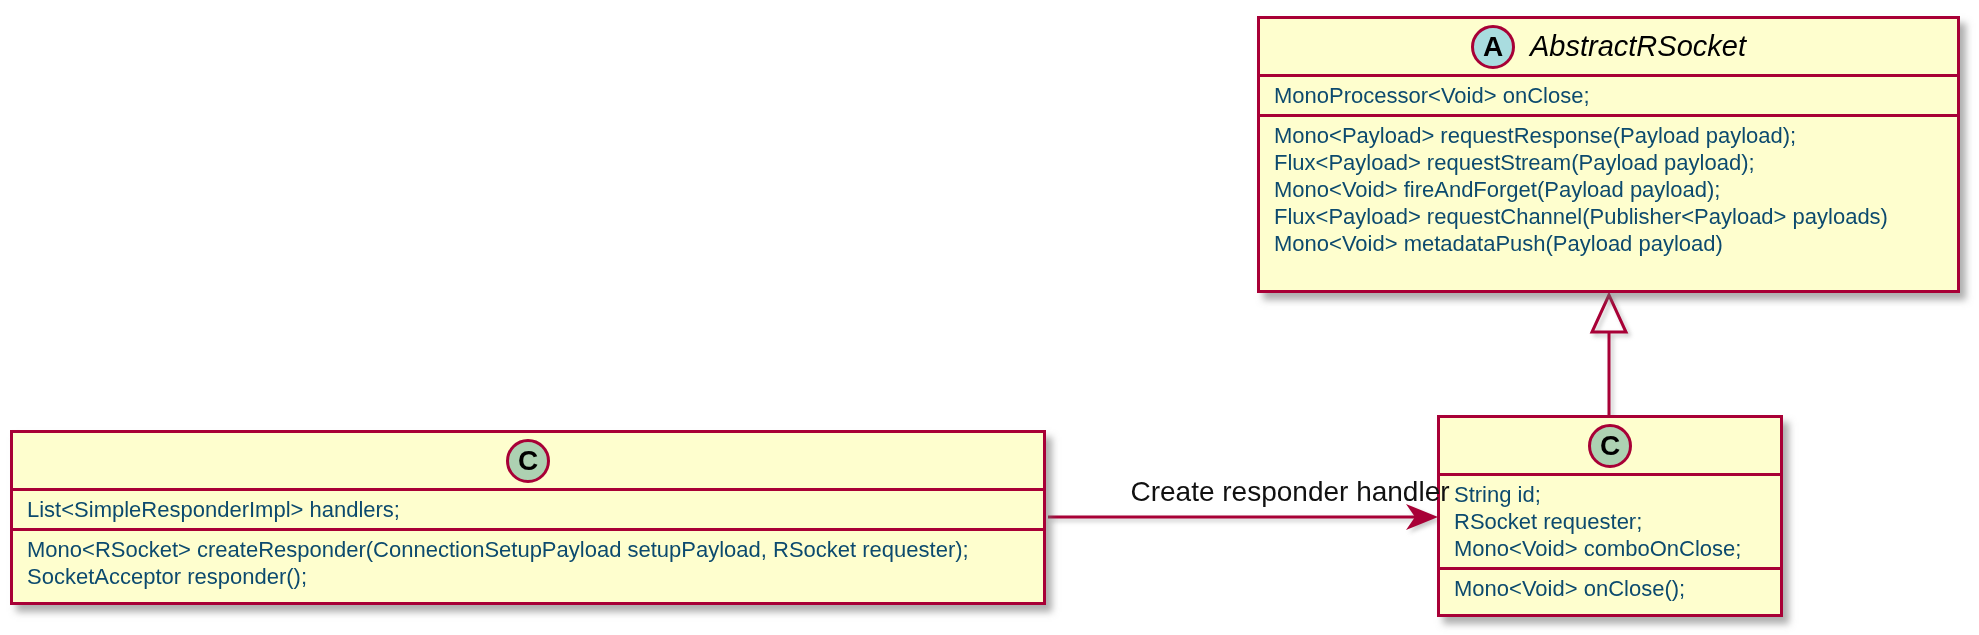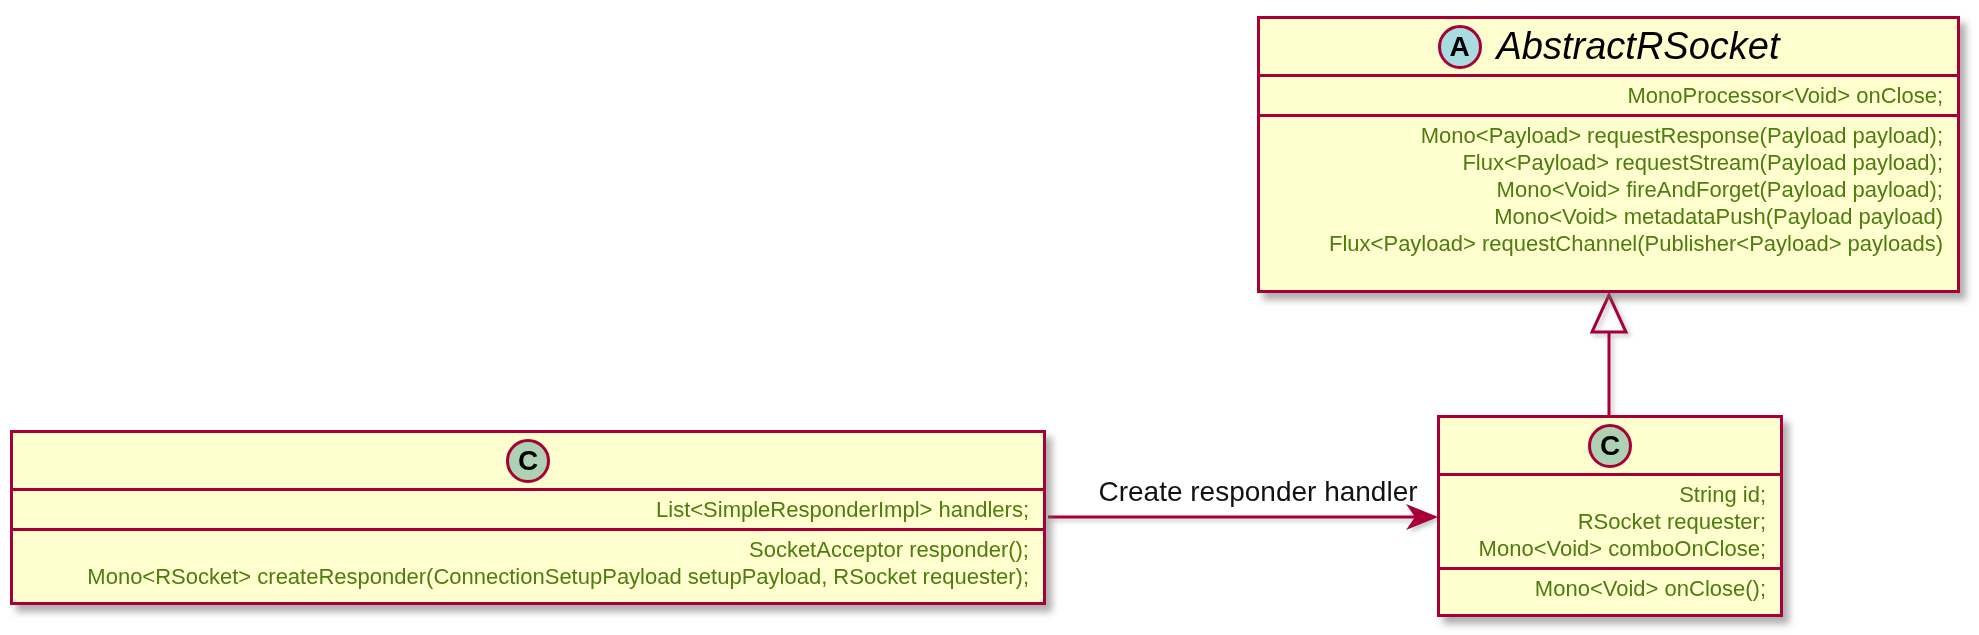--- a/index.html
+++ b/index.html
@@ -16,21 +16,21 @@
   .edges {
     position:absolute; left:0; top:0; z-index:1;
     filter: drop-shadow(3px 3px 2px rgba(130,130,130,0.45));
   }
   .edge-line { stroke: var(--relation-color,#A80036); stroke-width:3; fill:none; }
   .edge-head-filled { fill: var(--relation-color,#A80036); stroke:none; }
   .edge-head-hollow { fill:none; stroke: var(--relation-color,#A80036); stroke-width:3; }
 
   .edge-label {
     position:absolute; z-index:3;
-    left:1088px; top:476px; width:340px;
+    left:1120px; top:476px; width:340px;
     text-align:center;
     font-size:28px; line-height:32px;
     color:#111;
     white-space:nowrap;
   }
 
   .uml-class {
     position:absolute; z-index:2;
     display:flex; flex-direction:column;
     background: var(--box-fill,#FEFECE);
@@ -50,29 +50,29 @@
   .spot {
     width:44px; height:44px; flex:0 0 44px;
     border-radius:50%;
     border:3px solid var(--box-border,#A80036);
     display:flex; align-items:center; justify-content:center;
     font-weight:bold; font-size:28px; line-height:1;
     color:#000;
   }
   .spot-abstract { background: var(--abstract-icon-fill,#A9DCDF); }
   .spot-class    { background: var(--class-icon-fill,#ADD1B2); }
-  .uml-name { font-size:38px; white-space:nowrap; }
+  .uml-name { font-size:29px; white-space:nowrap; }
   .uml-name.italic { font-style:italic; }
 
   .uml-section { padding:5px 14px; }
   .uml-fields  { flex:0 0 auto; border-bottom:3px solid var(--box-border,#A80036); }
   .uml-methods { flex:1 1 auto; }
   .uml-line {
     font-size:22px; line-height:27px;
-    white-space:nowrap; color:#4d7c0f;text-align:right;
+    white-space:nowrap; color:#0c4a6e;
   }
 </style>
 </head>
 <body>
 
 <div class="canvas">
 
   <svg class="edges" width="1979" height="635" viewBox="0 0 1979 635">
     <g>
       <line class="edge-line" x1="1048" y1="517" x2="1430" y2="517"></line>
@@ -91,35 +91,35 @@
       <span class="spot spot-abstract">A</span>
       <span class="uml-name italic">AbstractRSocket</span>
     </div>
     <div class="uml-section uml-fields">
       <div class="uml-line">MonoProcessor&lt;Void&gt; onClose;</div>
     </div>
     <div class="uml-section uml-methods">
       <div class="uml-line">Mono&lt;Payload&gt; requestResponse(Payload payload);</div>
       <div class="uml-line">Flux&lt;Payload&gt; requestStream(Payload payload);</div>
       <div class="uml-line">Mono&lt;Void&gt; fireAndForget(Payload payload);</div>
+      <div class="uml-line">Flux&lt;Payload&gt; requestChannel(Publisher&lt;Payload&gt; payloads)</div>
       <div class="uml-line">Mono&lt;Void&gt; metadataPush(Payload payload)</div>
-      <div class="uml-line">Flux&lt;Payload&gt; requestChannel(Publisher&lt;Payload&gt; payloads)</div>
     </div>
   </div>
 
   <div class="uml-class box-factory">
     <div class="uml-title">
       <span class="spot spot-class">C</span>
     </div>
     <div class="uml-section uml-fields">
       <div class="uml-line">List&lt;SimpleResponderImpl&gt; handlers;</div>
     </div>
     <div class="uml-section uml-methods">
+      <div class="uml-line">Mono&lt;RSocket&gt; createResponder(ConnectionSetupPayload setupPayload, RSocket requester);</div>
       <div class="uml-line">SocketAcceptor responder();</div>
-      <div class="uml-line">Mono&lt;RSocket&gt; createResponder(ConnectionSetupPayload setupPayload, RSocket requester);</div>
     </div>
   </div>
 
   <div class="uml-class box-impl">
     <div class="uml-title">
       <span class="spot spot-class">C</span>
     </div>
     <div class="uml-section uml-fields">
       <div class="uml-line">String id;</div>
       <div class="uml-line">RSocket requester;</div>

